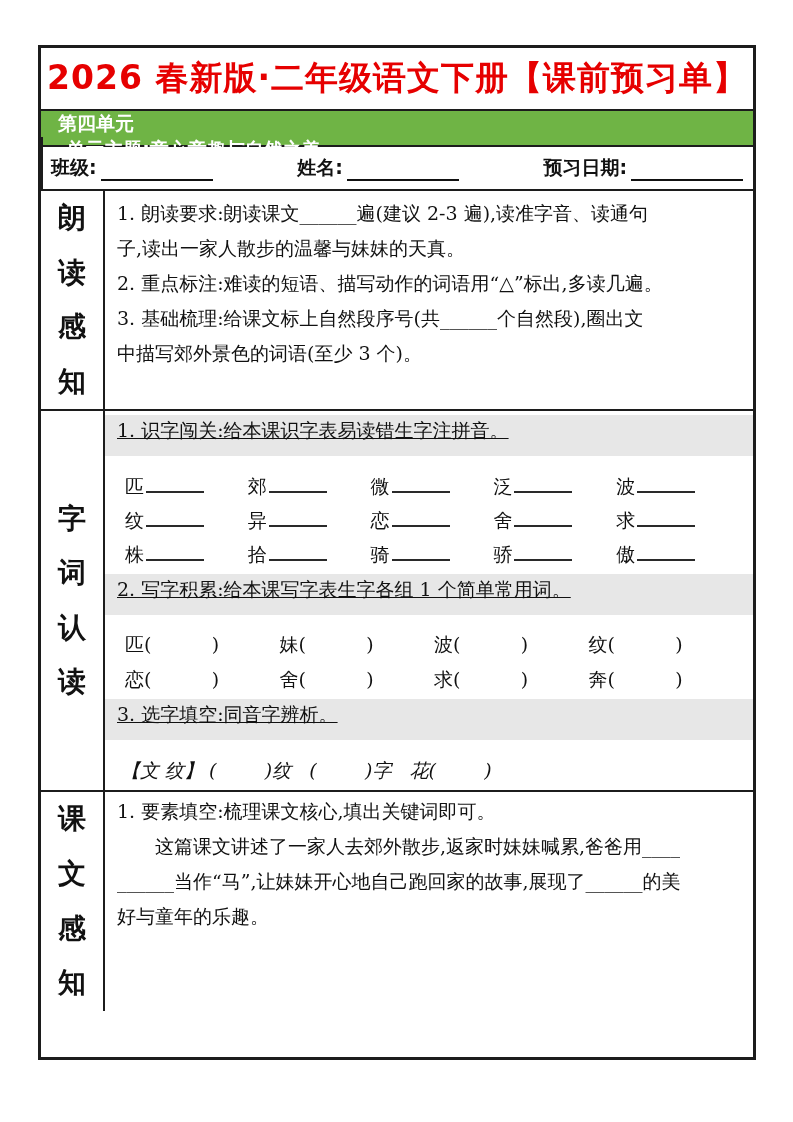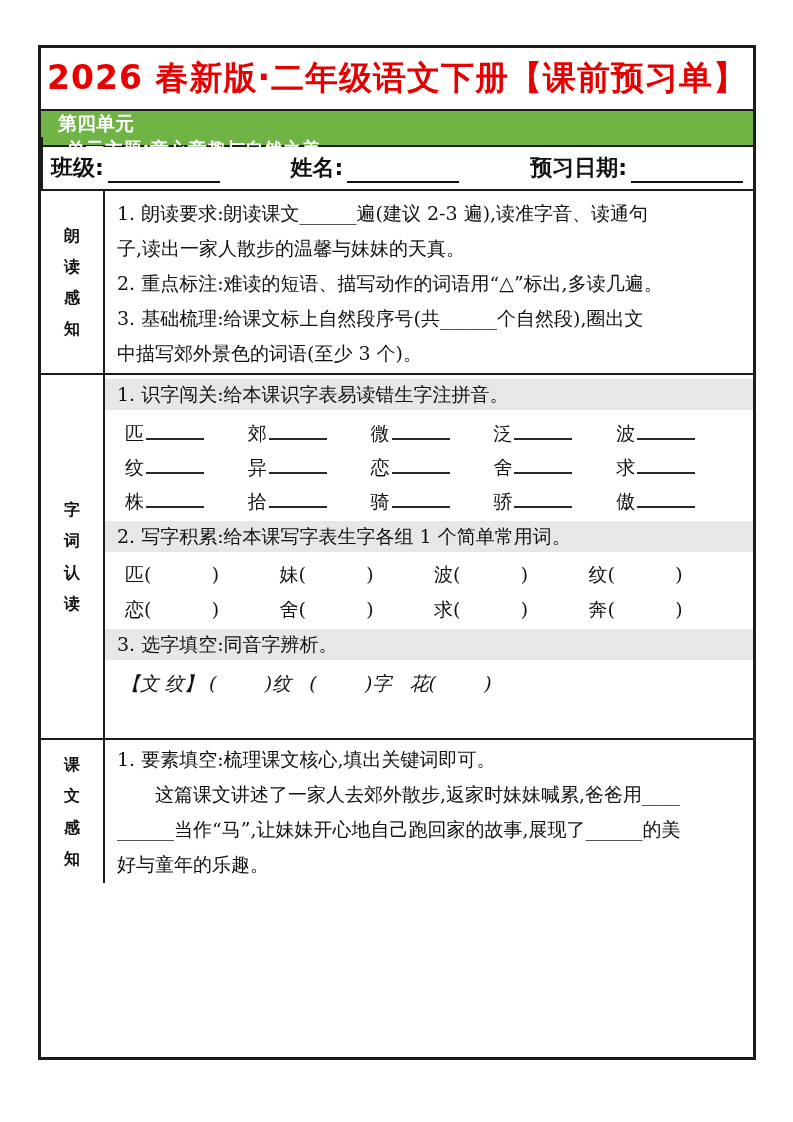--- a/index.html
+++ b/index.html
@@ -42,21 +42,21 @@
   }
   .green-cell + .green-cell { border-left: 2px solid #1c1c1c; }
   .gc-unit   { width: 110px; }
   .gc-theme  { width: 303px; }
   .gc-lesson { flex: 1; }
   
   .info-row {
     flex: 0 0 42px; height: 42px;
     display: flex; align-items: center;
     padding: 0 10px; box-sizing: border-box;
-    font-size: 22px; font-weight: bold;
+    font-size: 19px; font-weight: bold;
     justify-content: space-between;
   }
   .info-group { display: flex; align-items: flex-end; }
   .info-blank {
     display: inline-block; width: 112px; height: 20px;
     border-bottom: 2px solid #111; margin-left: 4px;
   }
   
   .section {
     display: flex;
@@ -68,42 +68,43 @@
   .sec-comprehension { flex: 0 0 145px; }
   .sec-questions     { flex: 1; }
   .side-label {
     flex: 0 0 64px; width: 64px;
     border-right: 2px solid #1c1c1c;
     box-sizing: border-box;
     display: flex; align-items: center; justify-content: center;
   }
   .side-label .vtext {
     width: 1.25em;
-    font-size: 16px; font-weight: bold;
+    font-size: 28px; font-weight: bold;
     line-height: 1.95;
     word-break: break-all; text-align: center;
   }
   .cell {
     flex: 1; box-sizing: border-box;
     font-family: "DejaVu Serif", serif;
     font-size: 19px;
     overflow: hidden;
   }
   .textlines { padding: 5px 8px 0 12px; }
   .textlines .bodyline {
     line-height: 35px;
     white-space: pre-wrap;
   }
   
   .strip {
     background: #e7e7e7;
-    padding: 3px 8px 3px 12px;
+    padding: 3px 8px 13px 12px;
     line-height: 25px;
-    margin-bottom: 3px;
+    margin-bottom: 10px;
     white-space: pre-wrap;
+    text-decoration: underline;
   }
   .sec-words .cell { padding-top: 4px; }
   .pinyin-grid {
     display: grid;
     grid-template-columns: repeat(5, 1fr);
     padding: 3px 14px 3px 20px;
   }
   .pinyin-cell { line-height: 34px; white-space: nowrap; }
   .pinyin-blank {
     display: inline-block; width: 58px; height: 19px;

